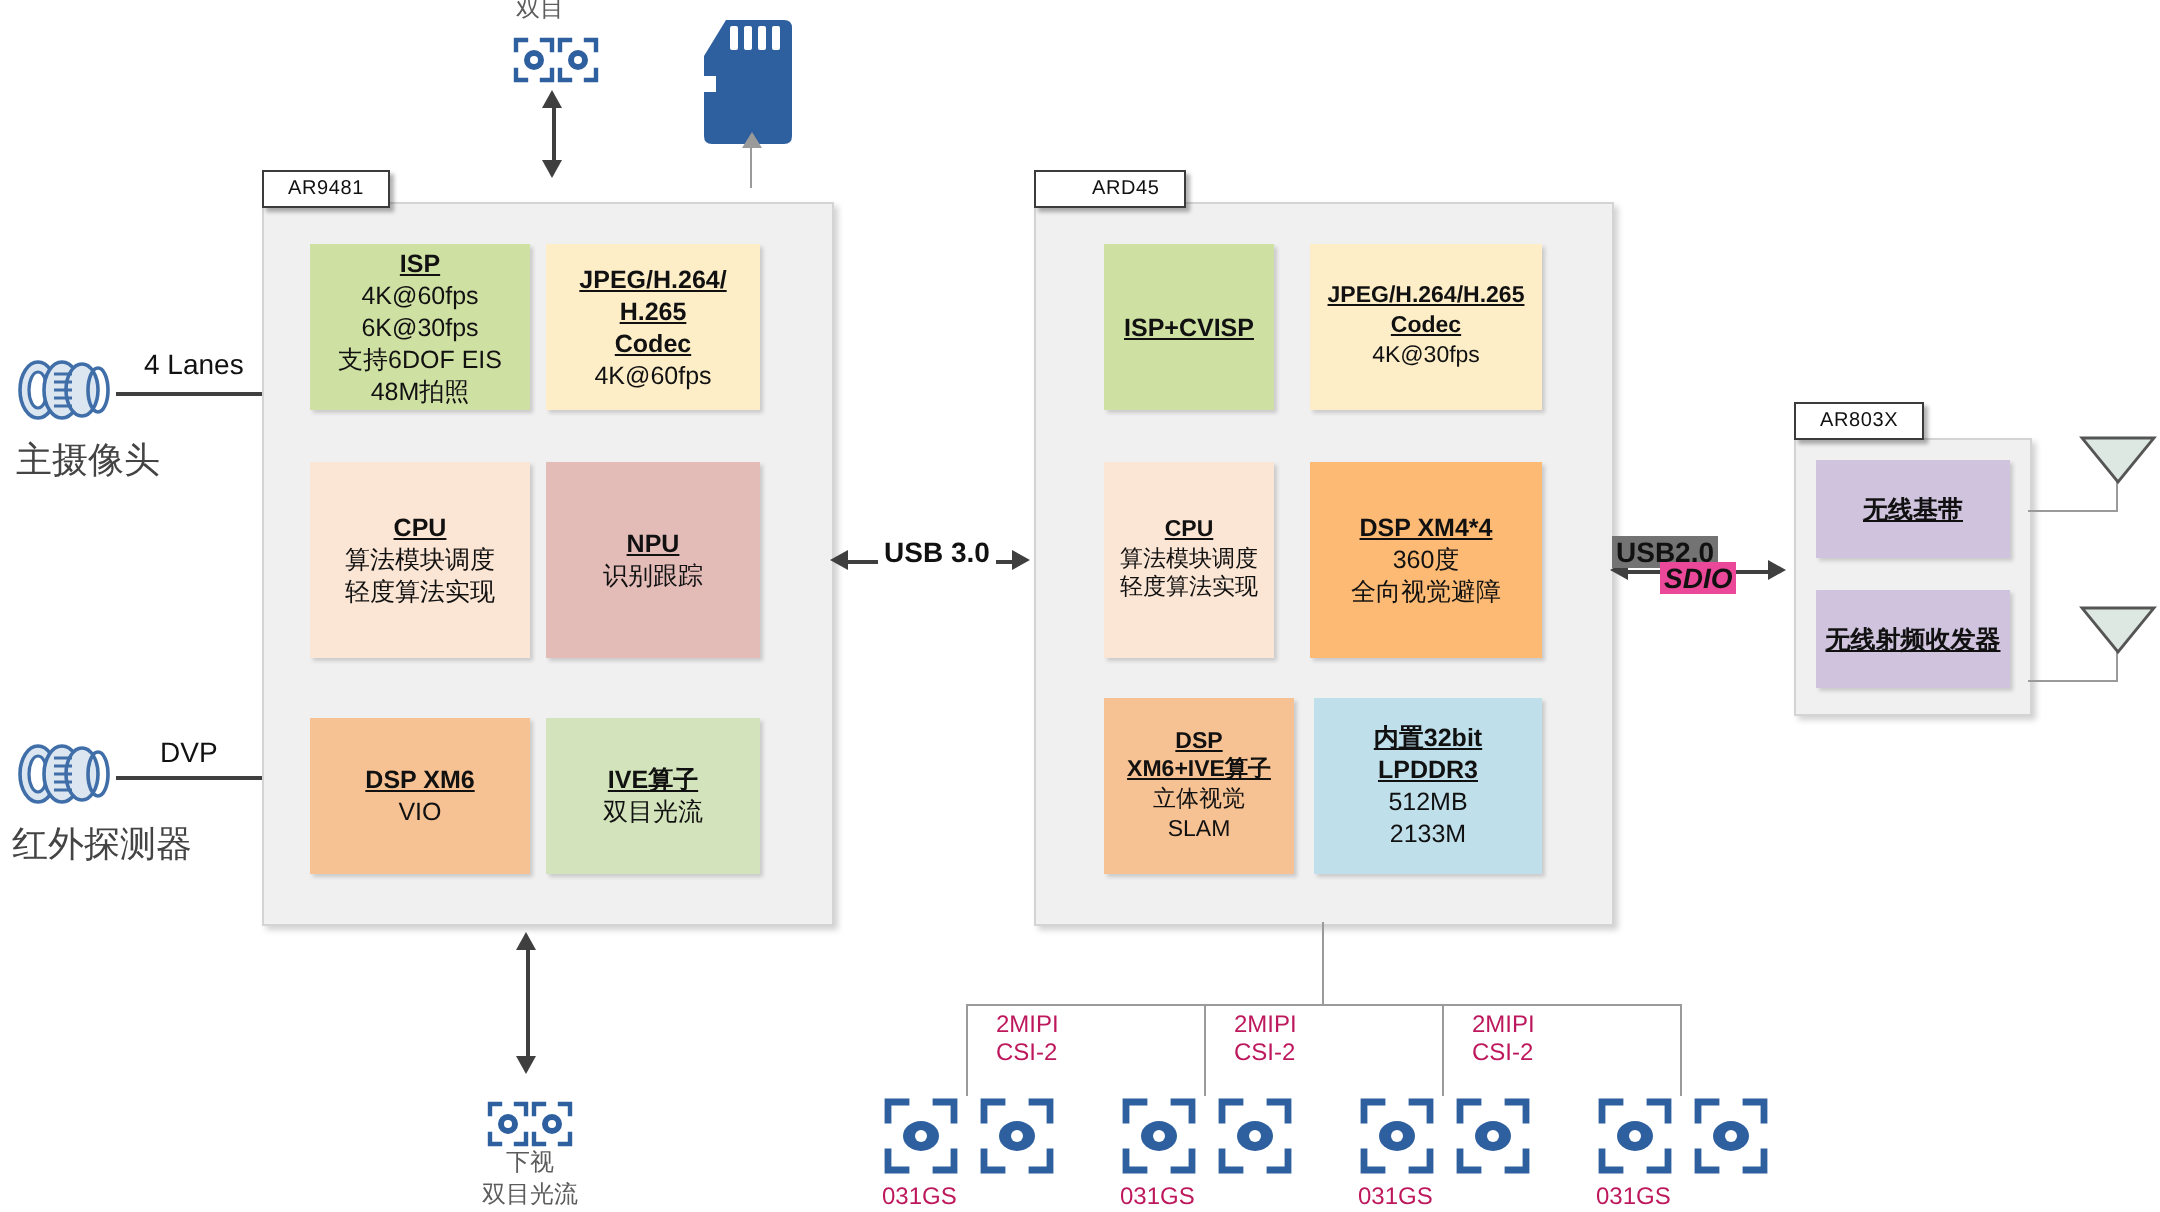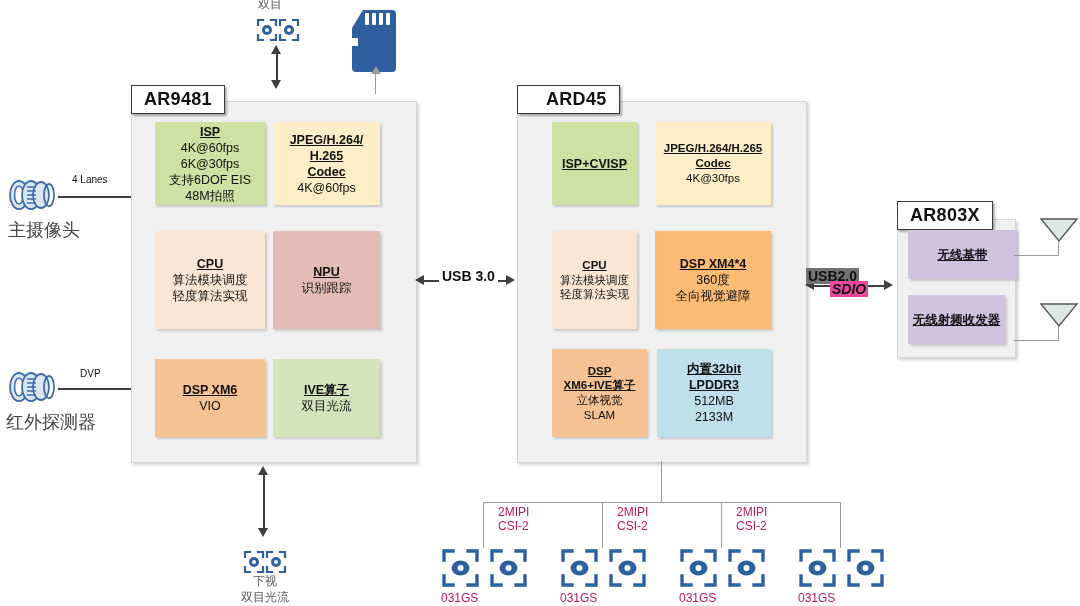--- a/index.html
+++ b/index.html
@@ -11,21 +11,21 @@
   }
   .abs{position:absolute;}
 
   
   .chip{
     position:absolute;background:#f0f0f0;border:1px solid #d4d4d4;
     box-shadow:2px 2px 3px rgba(0,0,0,.18);
   }
   .chip-badge{
     position:absolute;background:#ffffff;border:1.6px solid #3b3b3b;
-    font-size:18px;font-weight:bold;color:#111;
+    font-size:10px;font-weight:normal;color:#111;
     padding:3px 12px;white-space:nowrap;
     box-shadow:2px 2px 2px rgba(0,0,0,.3);
     letter-spacing:.3px;
   }
 
   
   .blk{
     position:absolute;display:flex;flex-direction:column;
     align-items:center;justify-content:center;text-align:center;
     box-shadow:1.5px 1.5px 2px rgba(0,0,0,.16);
@@ -40,21 +40,21 @@
   .ln-v{position:absolute;width:1.6px;background:#3f3f3f;}
   .gl-h{position:absolute;height:1px;background:#9a9a9a;}
   .gl-v{position:absolute;width:1px;background:#9a9a9a;}
   .arrow{position:absolute;width:0;height:0;}
   .ar-r{border-top:5.5px solid transparent;border-bottom:5.5px solid transparent;border-left:9px solid #3f3f3f;}
   .ar-l{border-top:5.5px solid transparent;border-bottom:5.5px solid transparent;border-right:9px solid #3f3f3f;}
   .ar-u{border-left:5.5px solid transparent;border-right:5.5px solid transparent;border-bottom:9px solid #3f3f3f;}
   .ar-d{border-left:5.5px solid transparent;border-right:5.5px solid transparent;border-top:9px solid #3f3f3f;}
   .ar-u-g{border-left:5px solid transparent;border-right:5px solid transparent;border-bottom:8px solid #9a9a9a;}
 
-  .lbl{position:absolute;font-size:10px;color:#111;text-align:center;white-space:nowrap;}
+  .lbl{position:absolute;font-size:14px;color:#111;text-align:center;white-space:nowrap;}
   .lbl.b{font-weight:bold;font-size:14px;line-height:1.15;}
   .lbl.cn{font-size:12px;color:#5c5c5c;}
   .lbl.dev{font-size:18px;color:#444;}
 
   .bus-lbl{position:absolute;font-size:12px;color:#be185d;text-align:left;line-height:1.2;white-space:nowrap;}
 
   svg{display:block;overflow:visible;}
 </style>
 </head>
 <body>
@@ -247,21 +247,21 @@
 
 <div class="arrow ar-l" style="left:805px;top:280px;"></div>
 <div class="ln-h" style="left:813px;top:285px;width:73px;"></div>
 <div class="arrow ar-r" style="left:884px;top:280px;"></div>
 <div class="lbl b" style="left:806px;top:268px;background:#737373;padding:0 2px;">USB2.0</div>
 <div class="lbl b" style="left:830px;top:281px;background:#ec4899;padding:0 2px;font-style:italic;">SDIO</div>
 
 <div class="chip" style="left:897px;top:219px;width:117px;height:137px;"></div>
 <div class="chip-badge" style="left:897px;top:201px;">AR803X</div>
 
-<div class="blk" style="left:908px;top:230px;width:109px;height:49px;background:#cfc3dd;">
+<div class="blk" style="left:908px;top:230px;width:97px;height:49px;background:#cfc3dd;">
   <div class="hd">无线基带</div>
 </div>
 <div class="blk" style="left:908px;top:295px;width:97px;height:49px;background:#cfc3dd;">
   <div class="hd">无线射频收发器</div>
 </div>
 
 <div class="gl-h" style="left:1014px;top:255px;width:45px;"></div>
 <div class="gl-v" style="left:1058px;top:240px;height:16px;"></div>
 <div class="abs" style="left:1040px;top:218px;">
   <svg width="38" height="24" viewBox="0 0 38 24">

